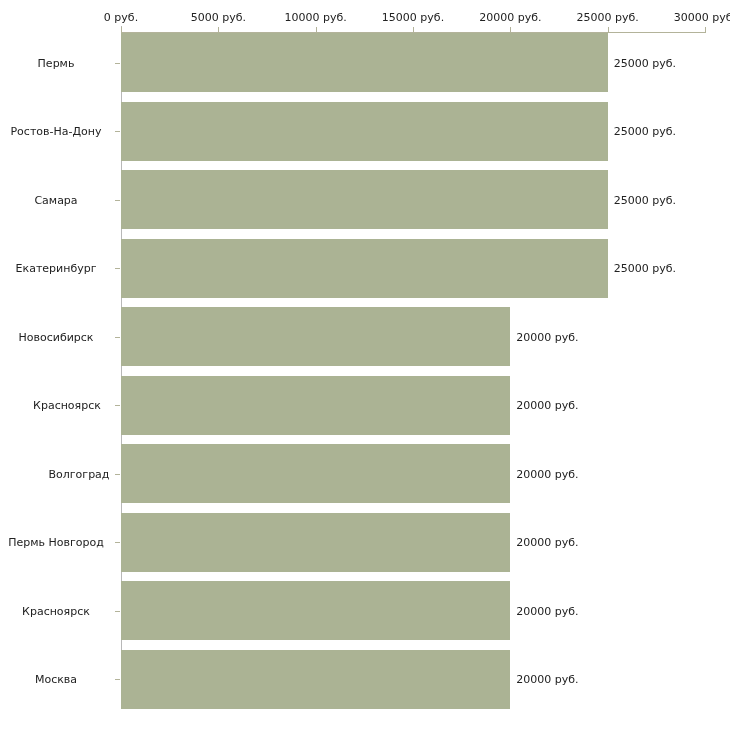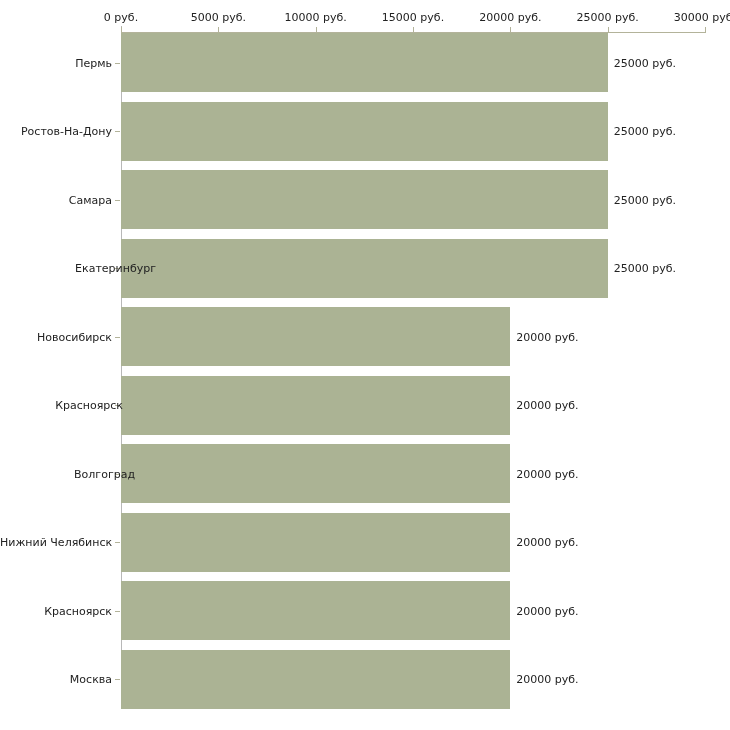--- a/index.html
+++ b/index.html
@@ -79,21 +79,21 @@
   
   .bar {
     position: absolute;
     left: 121px;
     background: #abb394;
   }
   .bar-category-label {
     position: absolute;
     right: 0;
     width: 112px;
-    text-align: right;
+    text-align: center;
     font-size: 11px;
     line-height: 11px;
     color: #222222;
     white-space: nowrap;
   }
   .bar-value-label {
     position: absolute;
     font-size: 11px;
     line-height: 11px;
     color: #222222;
@@ -145,21 +145,21 @@
         </div>
         <div class="bar-value-label" style="left: 613.667px; top: 126px;">25000 руб.</div>
         <div class="bar" title="Самара: 25000 руб." style="top: 170px; width: 486.667px; height: 59px; background: rgb(171, 179, 148);"></div>
         <div class="y-tick" style="top: 200px; background: rgb(179, 179, 154);"></div>
         <div class="cat-wrap" style="top: 194.5px;">
           <div class="bar-category-label">Самара</div>
         </div>
         <div class="bar-value-label" style="left: 613.667px; top: 194.5px;">25000 руб.</div>
         <div class="bar" title="Екатеринбург: 25000 руб." style="top: 238.5px; width: 486.667px; height: 59px; background: rgb(171, 179, 148);"></div>
         <div class="y-tick" style="top: 268px; background: rgb(179, 179, 154);"></div>
-        <div class="cat-wrap" style="top: 263px; margin-left: 44px;">
+        <div class="cat-wrap" style="top: 263px;">
           <div class="bar-category-label">Екатеринбург</div>
         </div>
         <div class="bar-value-label" style="left: 613.667px; top: 263px;">25000 руб.</div>
         <div class="bar" title="Новосибирск: 20000 руб." style="top: 307px; width: 389.333px; height: 59px; background: rgb(171, 179, 148);"></div>
         <div class="y-tick" style="top: 337px; background: rgb(179, 179, 154);"></div>
         <div class="cat-wrap" style="top: 331.5px;">
           <div class="bar-category-label">Новосибирск</div>
         </div>
         <div class="bar-value-label" style="left: 516.333px; top: 331.5px;">20000 руб.</div>
         <div class="bar" title="Красноярск: 20000 руб." style="top: 375.5px; width: 389.333px; height: 59px; background: rgb(171, 179, 148);"></div>
@@ -170,21 +170,21 @@
         <div class="bar-value-label" style="left: 516.333px; top: 400px;">20000 руб.</div>
         <div class="bar" title="Волгоград: 20000 руб." style="top: 444px; width: 389.333px; height: 59px; background: rgb(171, 179, 148);"></div>
         <div class="y-tick" style="top: 474px; background: rgb(179, 179, 154);"></div>
         <div class="cat-wrap" style="top: 468.5px; margin-left: 23px;">
           <div class="bar-category-label">Волгоград</div>
         </div>
         <div class="bar-value-label" style="left: 516.333px; top: 468.5px;">20000 руб.</div>
         <div class="bar" title="Нижний Новгород: 20000 руб." style="top: 512.5px; width: 389.333px; height: 59px; background: rgb(171, 179, 148);"></div>
         <div class="y-tick" style="top: 542px; background: rgb(179, 179, 154);"></div>
         <div class="cat-wrap" style="top: 537px;">
-          <div class="bar-category-label">Нижний Челябинск</div>
+          <div class="bar-category-label">Пермь Новгород</div>
         </div>
         <div class="bar-value-label" style="left: 516.333px; top: 537px;">20000 руб.</div>
         <div class="bar" title="Челябинск: 20000 руб." style="top: 581px; width: 389.333px; height: 59px; background: rgb(171, 179, 148);"></div>
         <div class="y-tick" style="top: 611px; background: rgb(179, 179, 154);"></div>
         <div class="cat-wrap" style="top: 605.5px;">
           <div class="bar-category-label">Красноярск</div>
         </div>
         <div class="bar-value-label" style="left: 516.333px; top: 605.5px;">20000 руб.</div>
         <div class="bar" title="Москва: 20000 руб." style="top: 649.5px; width: 389.333px; height: 59px; background: rgb(171, 179, 148);"></div>
         <div class="y-tick" style="top: 679px; background: rgb(179, 179, 154);"></div>

